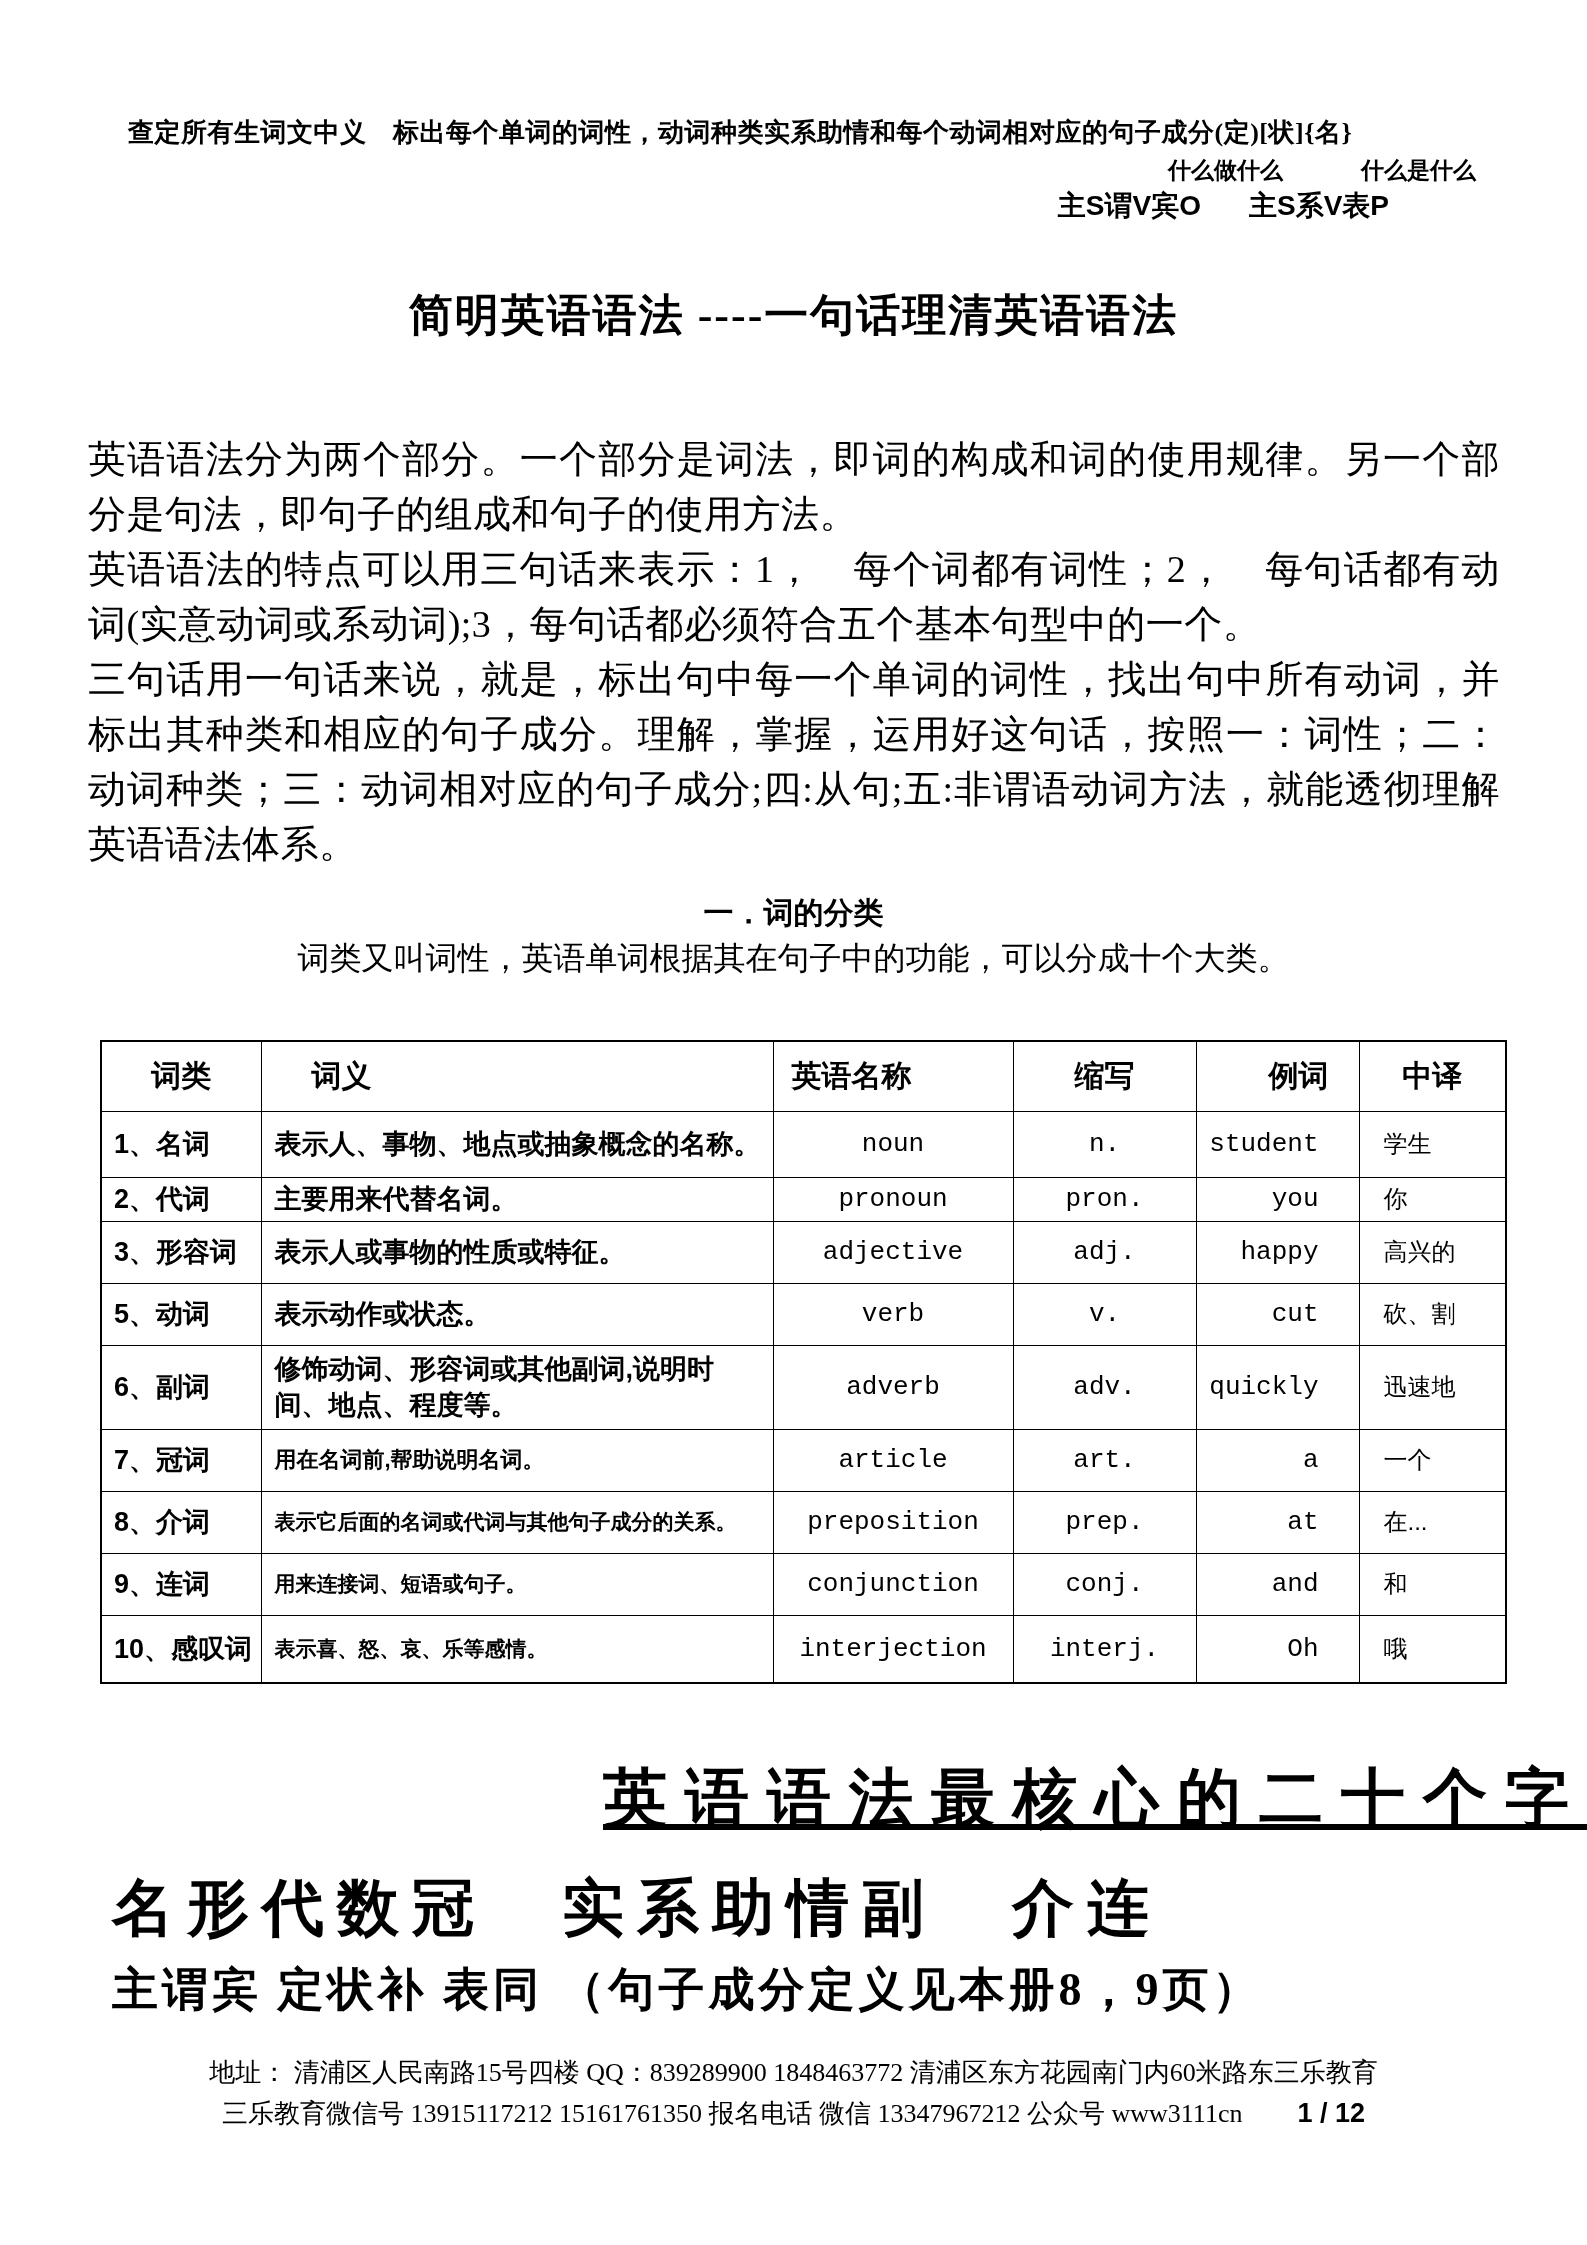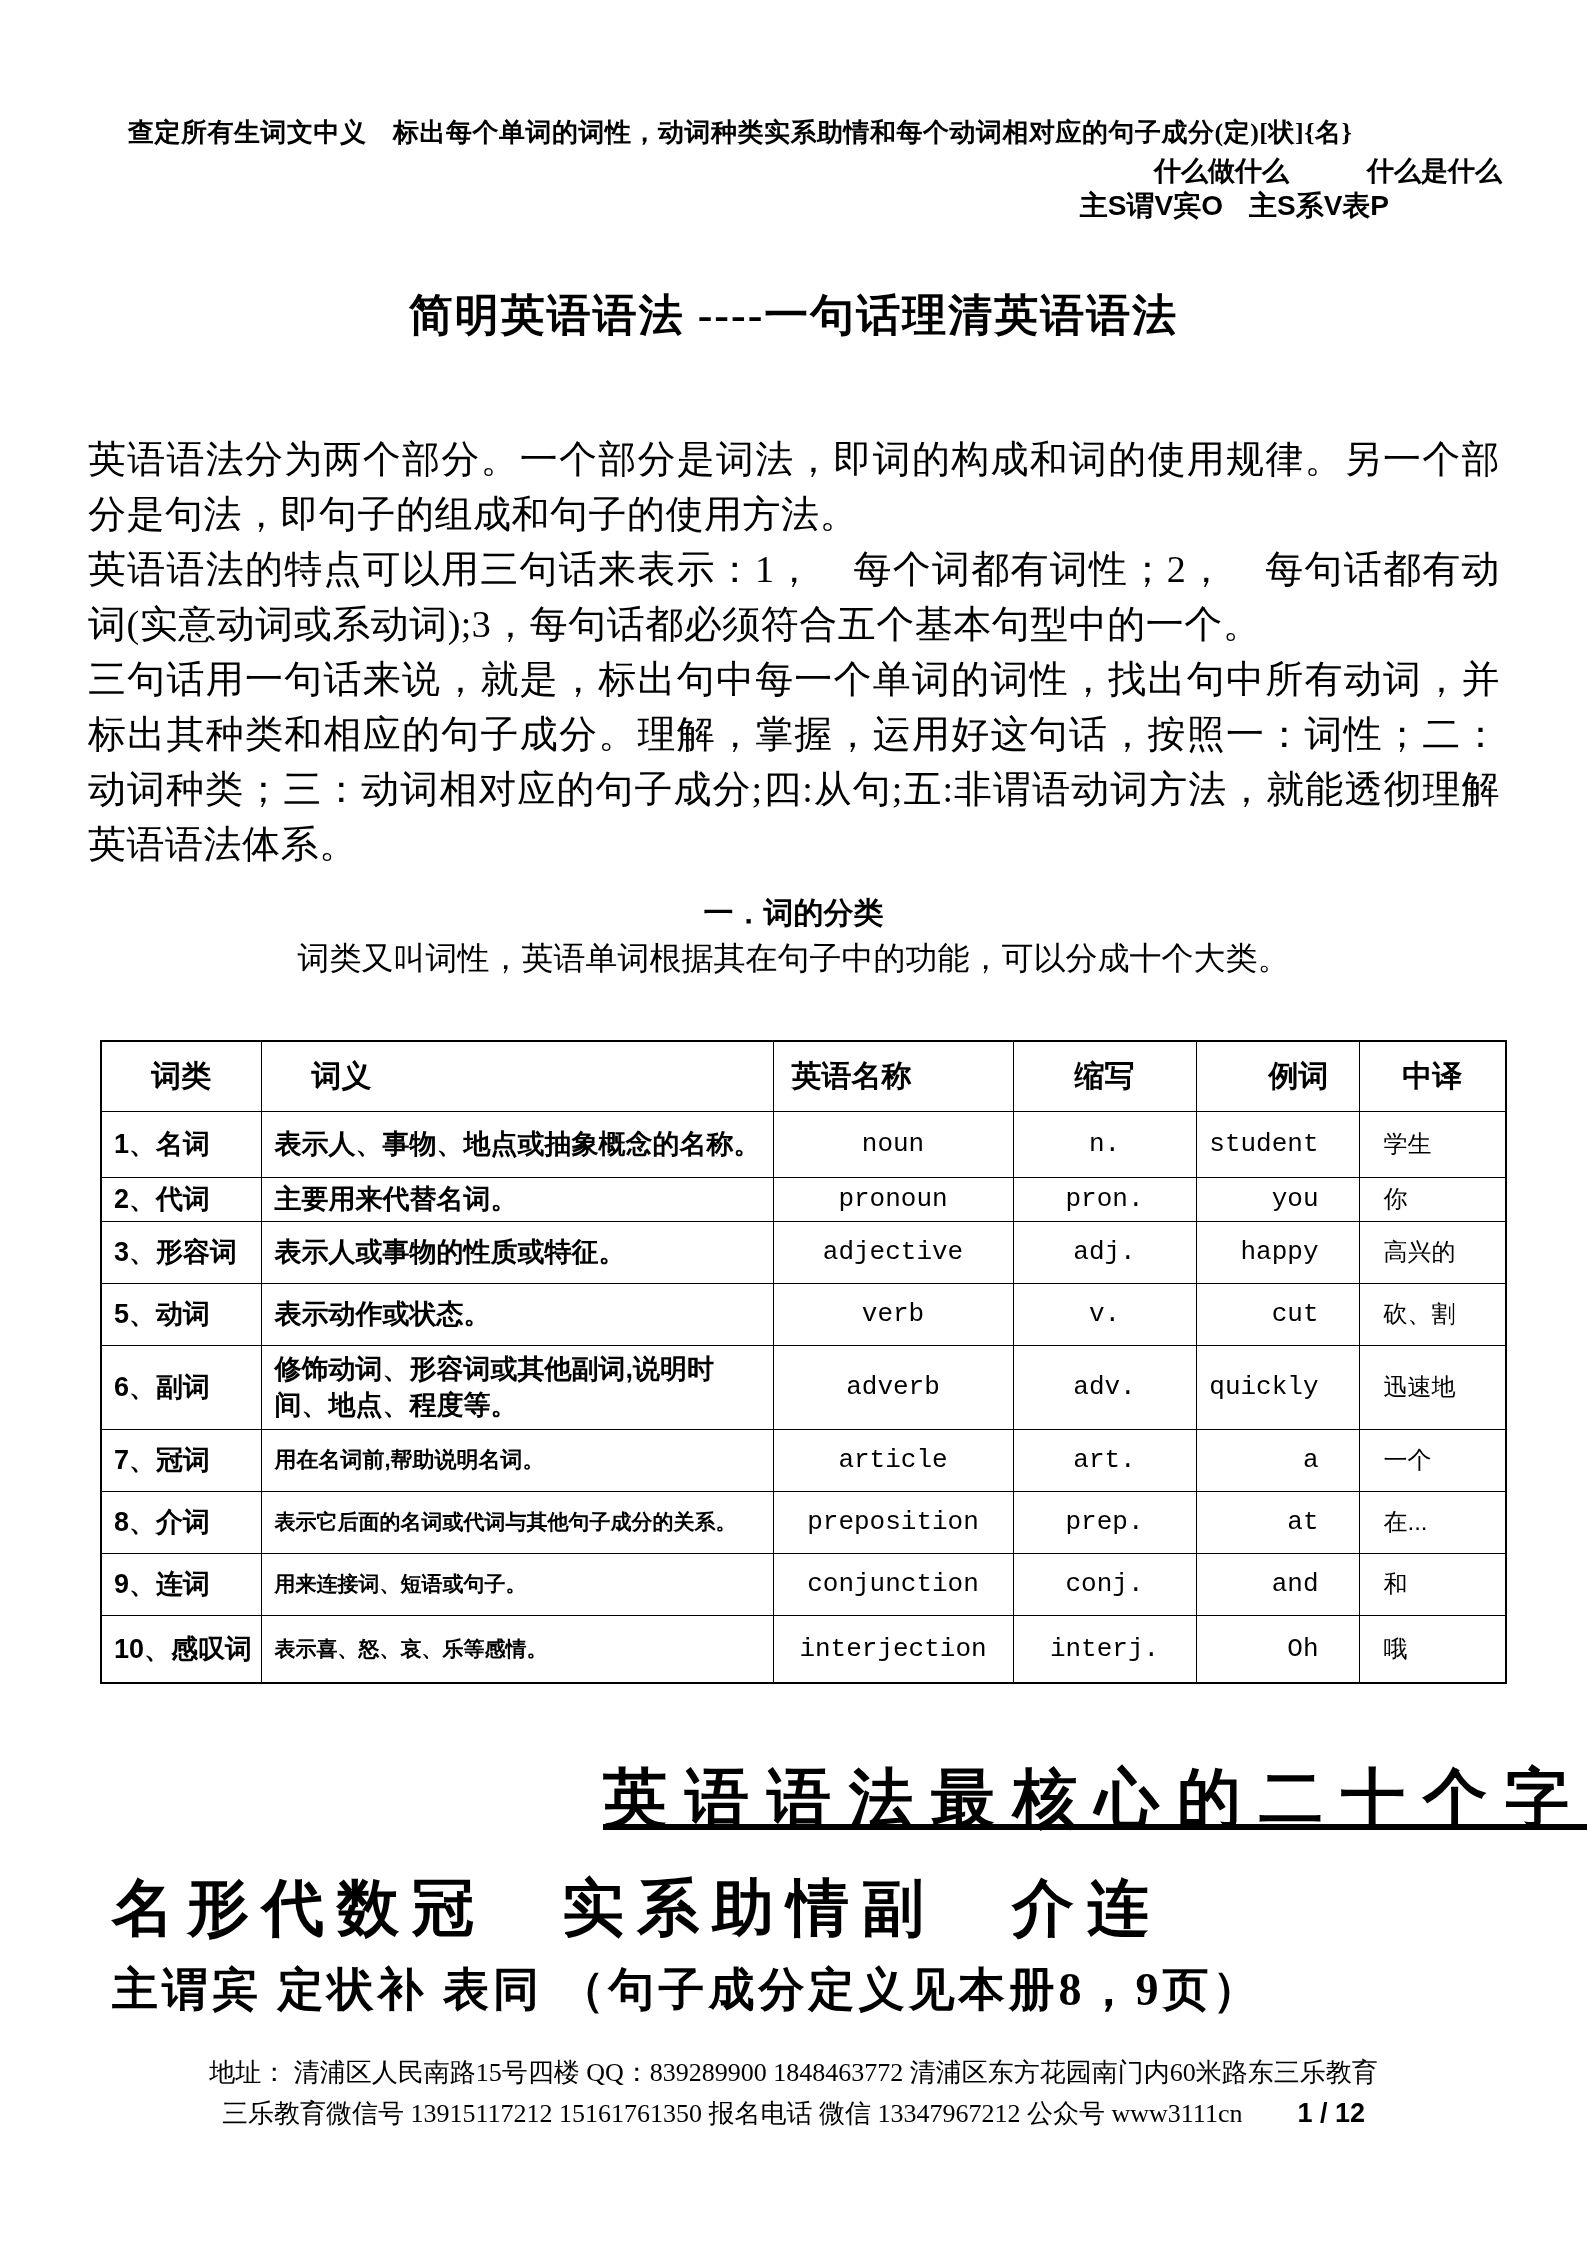--- a/index.html
+++ b/index.html
@@ -18,25 +18,25 @@
 
   
   .annotation { position: absolute; top: 116px; left: 0; right: 0; }
   .ann-l1 {
     padding-left: 128px; padding-right: 60px;
     font-size: 26px; font-weight: 600; letter-spacing: 0.5px;
     line-height: 34px; white-space: nowrap;
   }
   .ann-l2 {
     display: flex; justify-content: flex-end; gap: 78px;
-    padding-right: 85px; margin-top: 4px;
-    font-size: 27px; font-weight: 600; line-height: 34px;
+    padding-right: 111px; margin-top: 4px;
+    font-size: 23px; font-weight: 600; line-height: 34px;
   }
   .ann-l3 {
-    display: flex; justify-content: flex-end; gap: 26px;
+    display: flex; justify-content: flex-end; gap: 48px;
     padding-right: 198px; margin-top: 1px;
     font-size: 28px; font-weight: 700; line-height: 34px;
     font-family: "Liberation Sans", "DejaVu Sans", sans-serif;
   }
 
   
   .doc-title {
     position: absolute; top: 290px; left: 0; width: 100%;
     text-align: center;
     font-size: 44px; font-weight: 700; letter-spacing: 2px;

